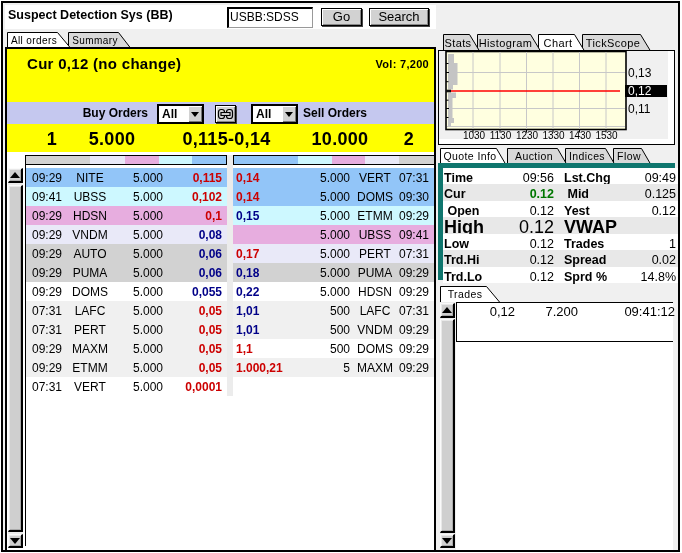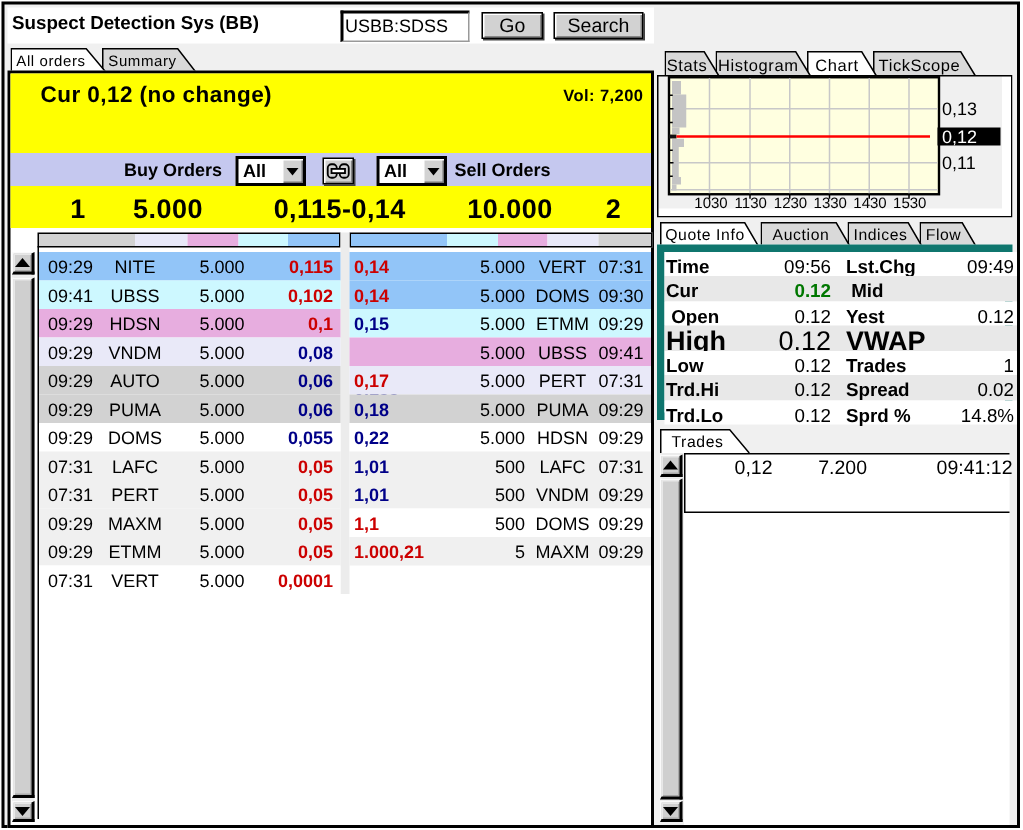--- a/index.html
+++ b/index.html
@@ -312,20 +312,21 @@
 <div style="position:absolute;left:0;top:0.0px;width:235px;height:16.428571428571427px;background:#fff;font-size:12.5px;line-height:20px;">
       <span class="abs b" style="left:1px;white-space:pre;">Time</span>
       <span class="abs tr" style="left:60px;width:51px;color:#000;">09:56</span>
       <span class="abs b" style="left:121px;white-space:pre;">Lst.Chg</span>
       <span class="abs tr" style="left:150px;width:83px;">09:49</span>
     </div>
 <div style="position:absolute;left:0;top:16.428571428571427px;width:235px;height:16.428571428571427px;background:#E8E8E8;font-size:12.5px;line-height:20px;">
       <span class="abs b" style="left:1px;white-space:pre;">Cur</span>
       <span class="abs tr" style="left:60px;width:51px;color:#007700; font-weight:bold;">0.12</span>
       <span class="abs b" style="left:121px;white-space:pre;"> Mid</span>
+      <span class="abs tr" style="left:150px;width:83px;">0.125</span>
     </div>
 <div style="position:absolute;left:0;top:32.857142857142854px;width:235px;height:16.428571428571427px;background:#fff;font-size:12.5px;line-height:20px;">
       <span class="abs b" style="left:1px;white-space:pre;"> Open</span>
       <span class="abs tr" style="left:60px;width:51px;color:#000;">0.12</span>
       <span class="abs b" style="left:121px;white-space:pre;">Yest</span>
       <span class="abs tr" style="left:150px;width:83px;">0.12</span>
     </div>
 <div style="position:absolute;left:0;top:49.28571428571428px;width:235px;height:16.428571428571427px;background:#E8E8E8;font-size:18px;line-height:20px;">
       <span class="abs b" style="left:1px;white-space:pre;">High</span>
       <span class="abs tr" style="left:60px;width:51px;color:#000;">0.12</span>

